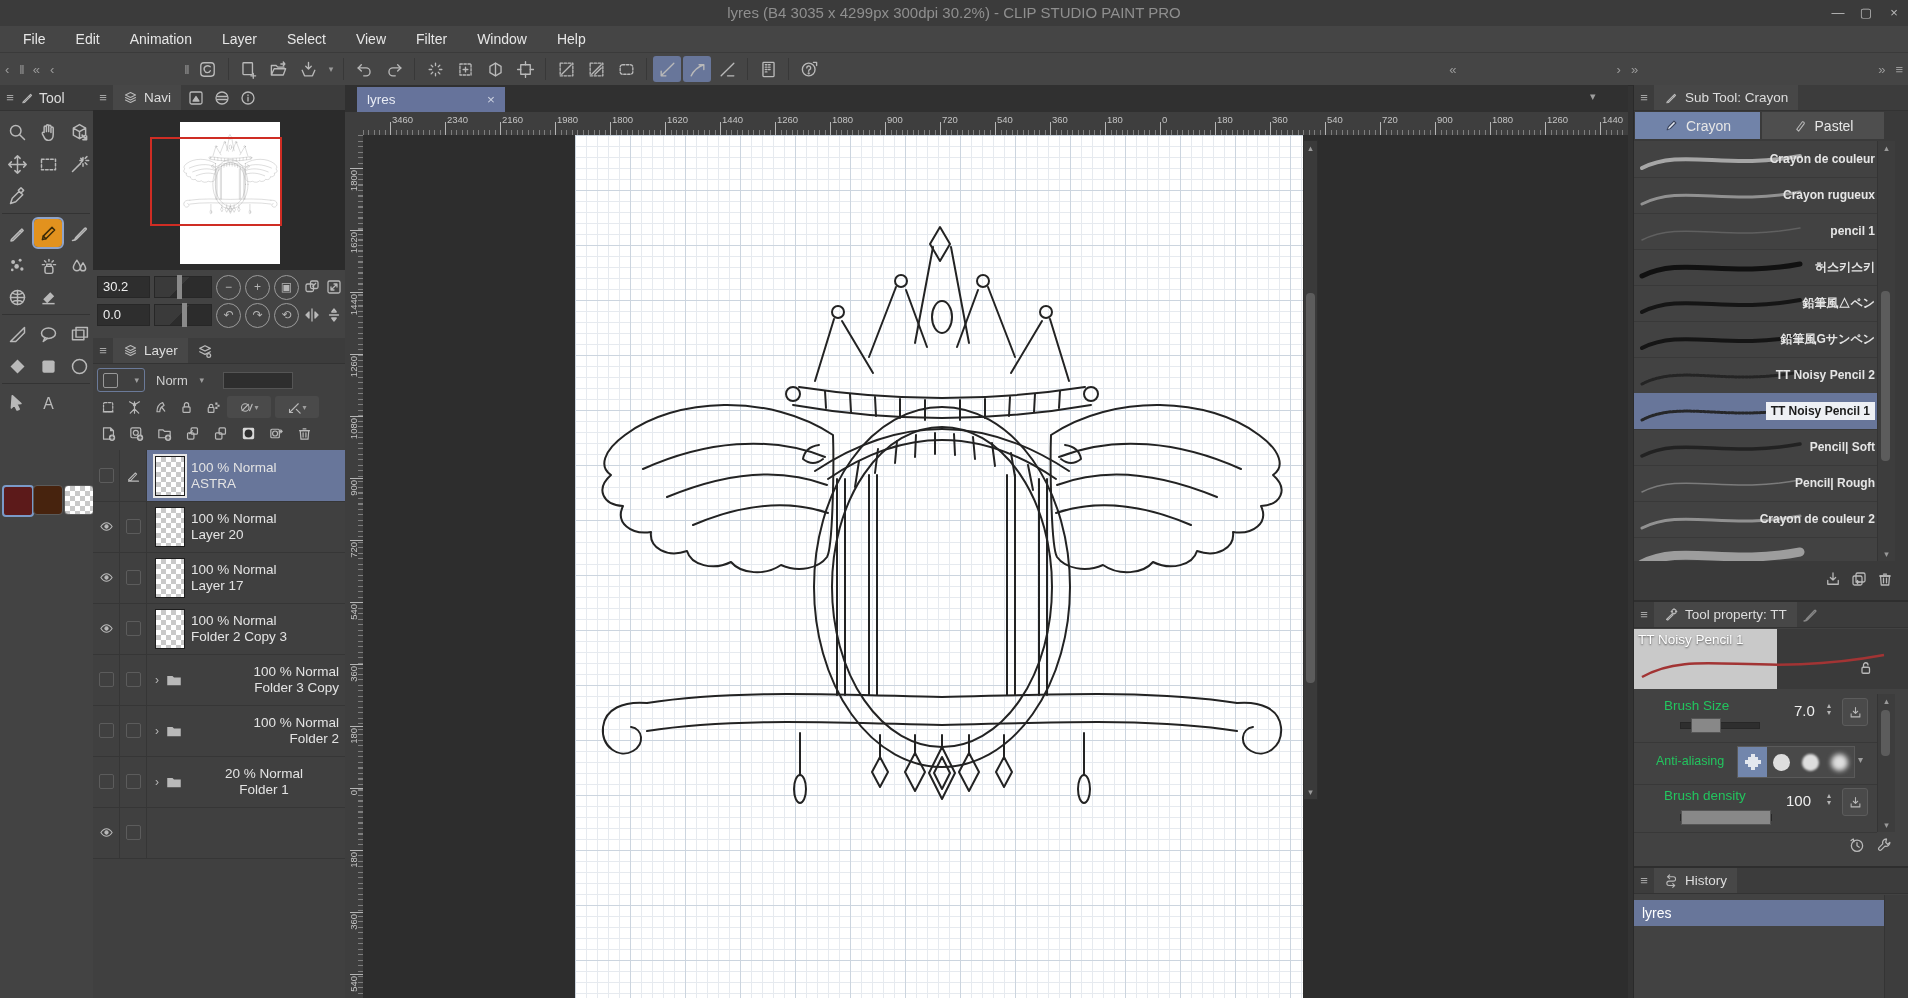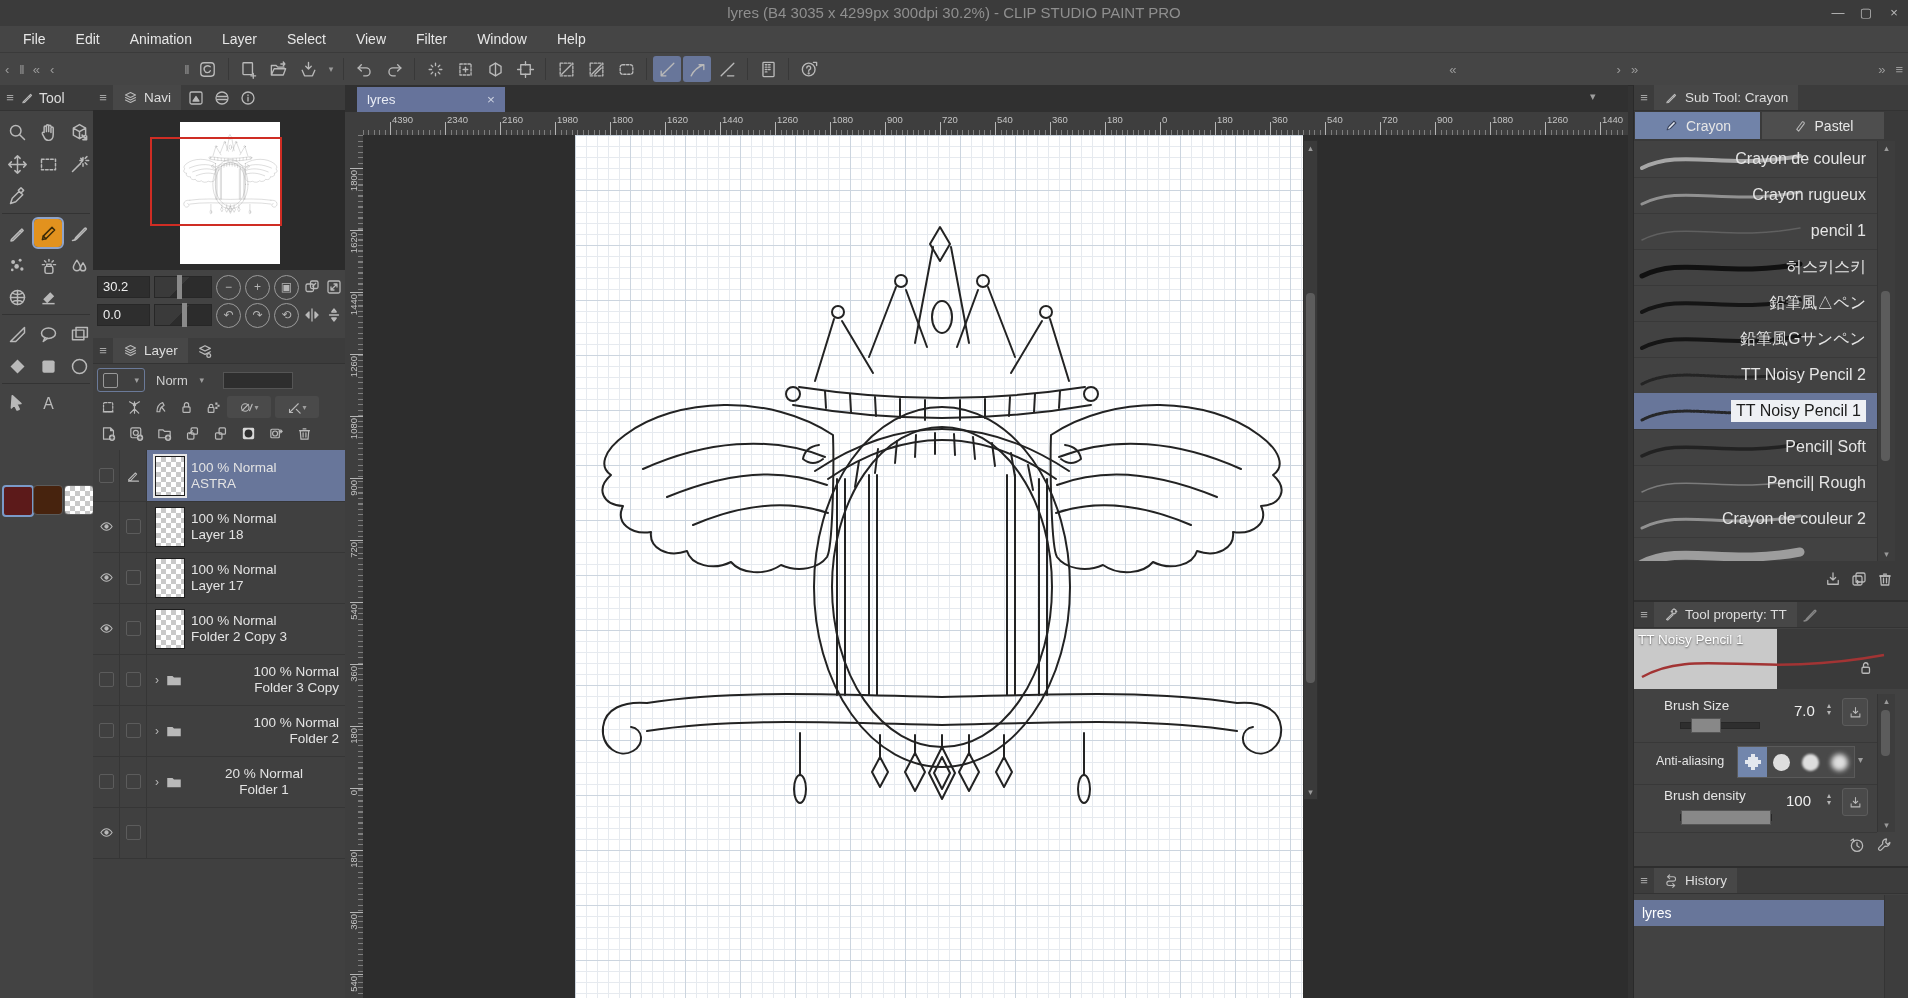--- a/index.html
+++ b/index.html
@@ -77,25 +77,25 @@
   #page{left:212px;top:0;width:728px;height:863px;background-color:#fff;
     background-image:linear-gradient(#ccd5df 1px,transparent 1px),linear-gradient(90deg,#ccd5df 1px,transparent 1px),
                      linear-gradient(#e6eaef 1px,transparent 1px),linear-gradient(90deg,#e6eaef 1px,transparent 1px);
     background-size:55px 55px,55px 55px,11px 11px,11px 11px;}
   #cscroll{left:940px;top:5px;width:15px;height:660px;background:#3a3a3a;border:1px solid #2f2f2f;display:flex;flex-direction:column;justify-content:space-between;align-items:center;padding:2px 0;box-sizing:border-box;}
   
   #rightdock{left:1633px;top:85px;width:275px;height:913px;background:#3a3a3a;border-left:1px solid #2a2a2a;}
   .subtab{height:29px;display:flex;align-items:center;justify-content:center;gap:7px;font-size:14px;color:#e6e6e6;background:#4e4e4e;border:1px solid #3a3a3a;box-sizing:border-box;}
   .subtab.on{background:#7183a9;}
   .strow{position:absolute;left:0;width:243px;height:36px;border-bottom:1px solid #393939;display:flex;align-items:center;}
-  .strow .nm{position:absolute;right:11px;font-size:16px;color:#e5e5e5;white-space:nowrap;}
+  .strow .nm{position:absolute;right:2px;font-size:12px;color:#e5e5e5;white-space:nowrap;font-weight:bold;}
   .strow.sel{background:#68769a;}
   .strow.sel .nm{background:#eef0f4;color:#1c1c1c;padding:2px 5px;}
   .strow svg{position:absolute;left:2px;top:3px;width:170px;height:30px;}
-  .prop-label{font-size:13.5px;color:#e5e5e5;}
+  .prop-label{font-size:13.5px;color:#22c55e;}
   .slider{height:5px;background:#2e2e2e;border:1px solid #272727;position:relative;}
   .slider i{position:absolute;top:-5px;height:13px;background:#888;border:1px solid #555;}
   .spin{display:inline-flex;flex-direction:column;line-height:7px;font-size:8px;color:#b5b5b5;}
   .sqbtn{width:24px;height:26px;background:#4a4a4a;border:1px solid #5c5c5c;border-radius:3px;display:flex;align-items:center;justify-content:center;}
   .aacell{width:29px;height:30px;display:flex;align-items:center;justify-content:center;}
   .aacell.on{background:#7286ac;}
   .aacirc{border-radius:50%;background:#dedede;}
   #histrow{position:absolute;left:0;top:32px;width:250px;height:26px;background:#68769a;color:#fff;font-size:14px;line-height:26px;padding-left:8px;box-sizing:border-box;}
   .dim{color:#9e9e9e;}
 </style>
@@ -707,21 +707,21 @@
               </svg>
             </span>
           </div>
           <div class="lcol2">
             <span class="chkbox"></span>
           </div>
           <div class="lbody">
             <span class="lthumb checker"></span>
             <div class="ltext">
               <div>100 % Normal</div>
-              <div>Layer 18</div>
+              <div>Layer 20</div>
             </div>
           </div>
         </div>
         <div class="lrow" style="top: 102px;">
           <div class="lcol1">
             <span class="icn sm">
               <svg viewBox="0 0 24 24" fill="none" stroke="#b9b9b9" stroke-width="1.7" stroke-linecap="round" stroke-linejoin="round">
                 <path d="M3,12 c3-4.5 6.5-6 9-6 s6,1.5 9,6 c-3,4.5 -6.5,6 -9,6 s-6-1.5 -9-6 z"></path>
                 <circle cx="12" cy="12" r="2.6" fill="#b9b9b9"></circle>
               </svg>
@@ -839,21 +839,21 @@
       <div class="abs" id="doctab">
         <span>lyres</span>
         <span style="color:#cdd3e2">×</span>
       </div>
       <span class="abs dim" style="left:1245px;top:5px;font-size:11px">▾</span>
     </div>
     <div class="abs" id="rcorner"></div>
     <div class="abs" id="hruler">
         <div class="hminor"></div>
         <div class="htick" style="left: 27px;"></div>
-        <div class="hlab" style="left: 29px;">4390</div>
+        <div class="hlab" style="left: 29px;">3460</div>
         <div class="htick" style="left: 82px;"></div>
         <div class="hlab" style="left: 84px;">2340</div>
         <div class="htick" style="left: 137px;"></div>
         <div class="hlab" style="left: 139px;">2160</div>
         <div class="htick" style="left: 192px;"></div>
         <div class="hlab" style="left: 194px;">1980</div>
         <div class="htick" style="left: 247px;"></div>
         <div class="hlab" style="left: 249px;">1800</div>
         <div class="htick" style="left: 302px;"></div>
         <div class="hlab" style="left: 304px;">1620</div>

